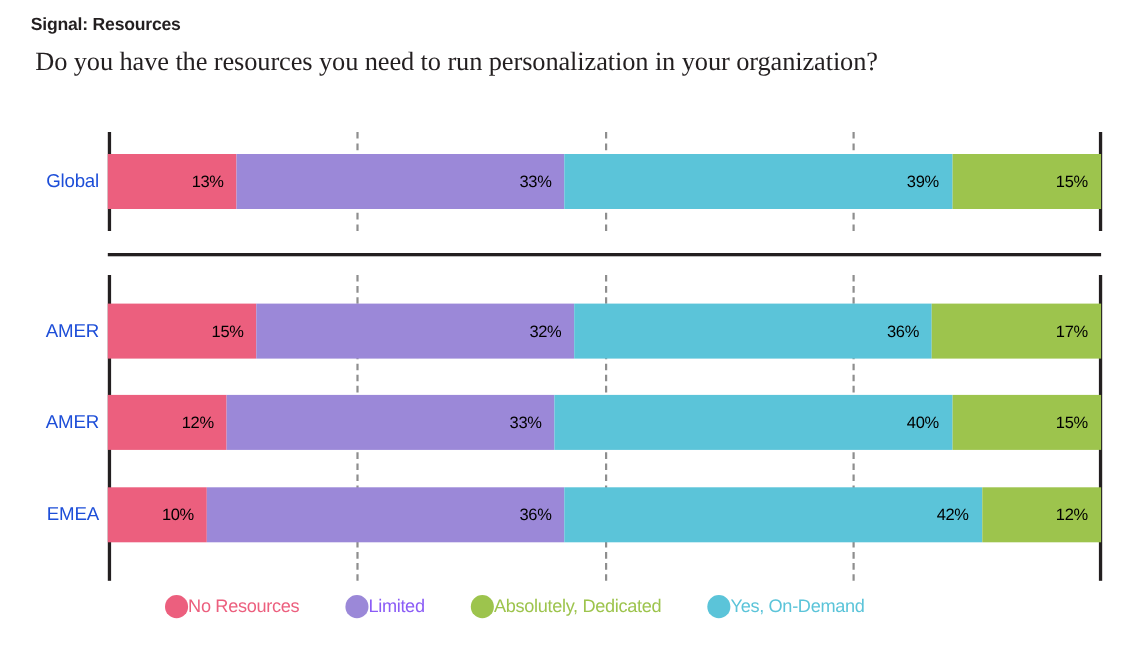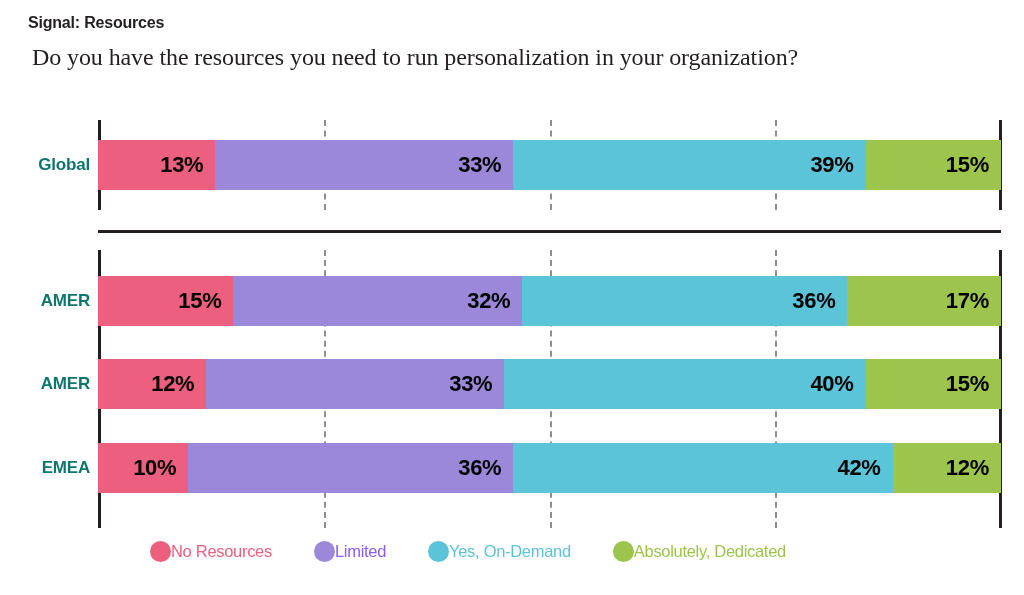--- a/index.html
+++ b/index.html
@@ -65,43 +65,43 @@
   .bar-row {
     position: absolute;
     height: 50px;
   }
   .row-label {
     position: absolute;
     right: 1024px;
     width: 80px;
     text-align: right;
     font-size: 17px;
-    font-weight: bold;
-    color: #0f766e;
+    font-weight: normal;
+    color: #1d4ed8;
     line-height: 50px;
     letter-spacing: -0.2px;
   }
   .bar-track {
     position: absolute;
     left: 98px;
     width: 903px;
     height: 50px;
     display: flex;
   }
   .seg {
     height: 50px;
     display: flex;
     align-items: center;
     justify-content: flex-end;
     box-sizing: border-box;
     padding-right: 12px;
   }
   .seg-label {
-    font-size: 22px;
-    font-weight: bold;
+    font-size: 15px;
+    font-weight: normal;
     color: #000000;
     letter-spacing: -0.3px;
     white-space: nowrap;
   }
 
   
   #legend {
     position: absolute;
     left: 150px;
     top: 541px;
@@ -220,20 +220,20 @@
 <div id="legend">
     <div class="legend-item">
       <span class="legend-dot" style="background: rgb(236, 95, 126);"></span>
       <span class="legend-text" style="color: rgb(236, 95, 126);">No Resources</span>
     </div>
     <div class="legend-item">
       <span class="legend-dot" style="background: rgb(155, 136, 216);"></span>
       <span class="legend-text" style="color: #8b5cf6;">Limited</span>
     </div>
     <div class="legend-item">
+      <span class="legend-dot" style="background: rgb(157, 196, 77);"></span>
+      <span class="legend-text" style="color: rgb(157, 196, 77);">Absolutely, Dedicated</span>
+    </div>
+    <div class="legend-item">
       <span class="legend-dot" style="background: rgb(91, 196, 217);"></span>
       <span class="legend-text" style="color: rgb(91, 196, 217);">Yes, On-Demand</span>
     </div>
-    <div class="legend-item">
-      <span class="legend-dot" style="background: rgb(157, 196, 77);"></span>
-      <span class="legend-text" style="color: rgb(157, 196, 77);">Absolutely, Dedicated</span>
-    </div>
   </div>
 
 </body></html>

